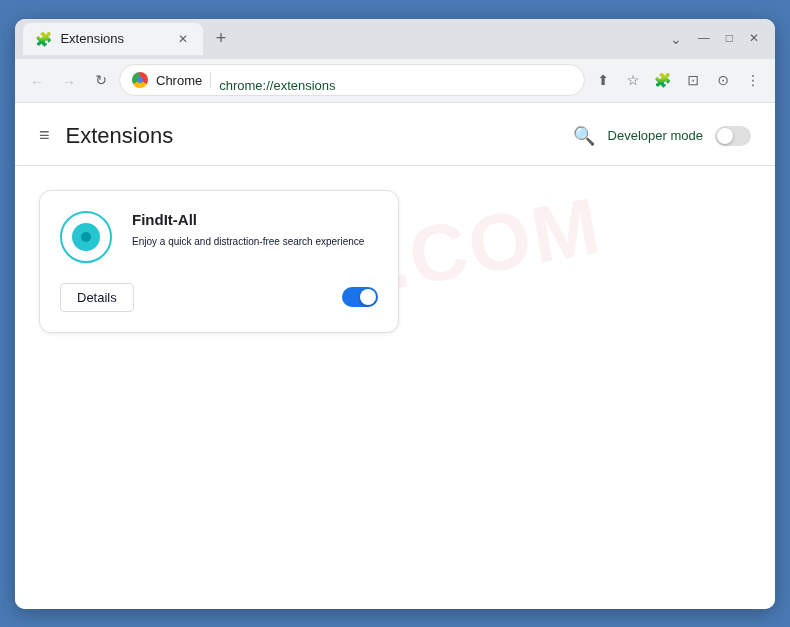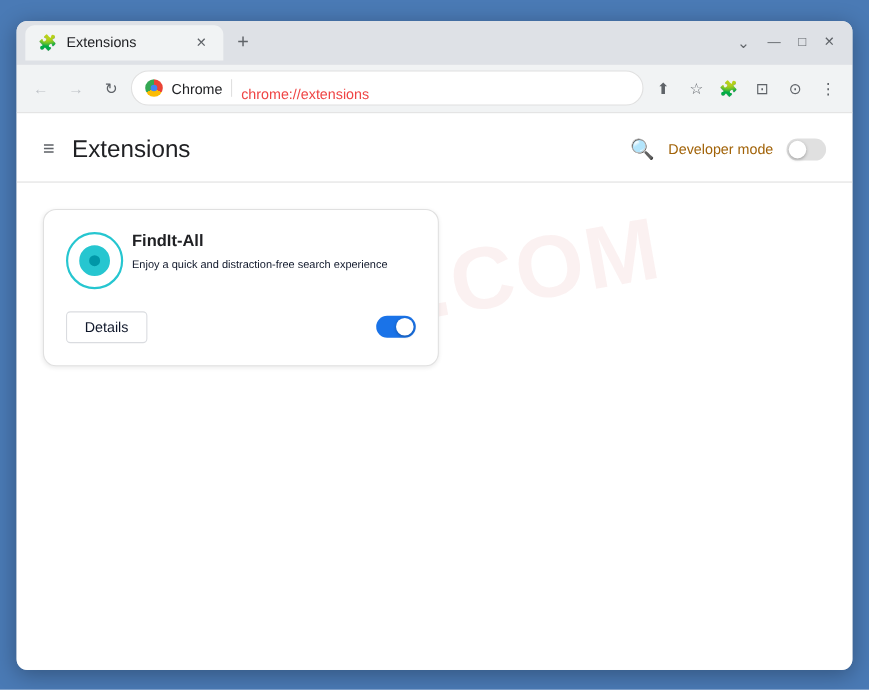--- a/index.html
+++ b/index.html
@@ -142,21 +142,21 @@
       font-size: 13px;
       color: #202124;
     }
     .separator {
       width: 1px;
       height: 16px;
       background: #e0e0e0;
     }
     .address-url {
       font-size: 13px;
-      color: #ef4444;
+      color: #14532d;
       flex: 1;
       margin-top: 10px;
     }
     .toolbar-actions {
       display: flex;
       align-items: center;
       gap: 2px;
     }
     .toolbar-icon {
       width: 28px;
@@ -199,21 +199,21 @@
       align-items: center;
       gap: 12px;
     }
     .search-icon-btn {
       color: #5f6368;
       cursor: pointer;
       font-size: 18px;
     }
     .developer-mode-label {
       font-size: 13px;
-      color: #a16207;
+      color: #14532d;
     }
     .toggle-switch {
       width: 36px;
       height: 20px;
       background: #e0e0e0;
       border-radius: 10px;
       position: relative;
       cursor: pointer;
     }
     .toggle-switch::after {
@@ -260,21 +260,21 @@
       border-radius: 12px;
       padding: 20px;
       width: 360px;
       box-shadow: 0 1px 4px rgba(0,0,0,0.08);
       position: relative;
       z-index: 1;
     }
     .card-top {
       display: flex;
       align-items: flex-start;
-      gap: 8px;
+      gap: 20px;
       margin-bottom: 20px;
     }
     .extension-icon {
       width: 52px;
       height: 52px;
       border-radius: 50%;
       border: 2px solid #26c6d0;
       display: flex;
       align-items: center;
       justify-content: center;

